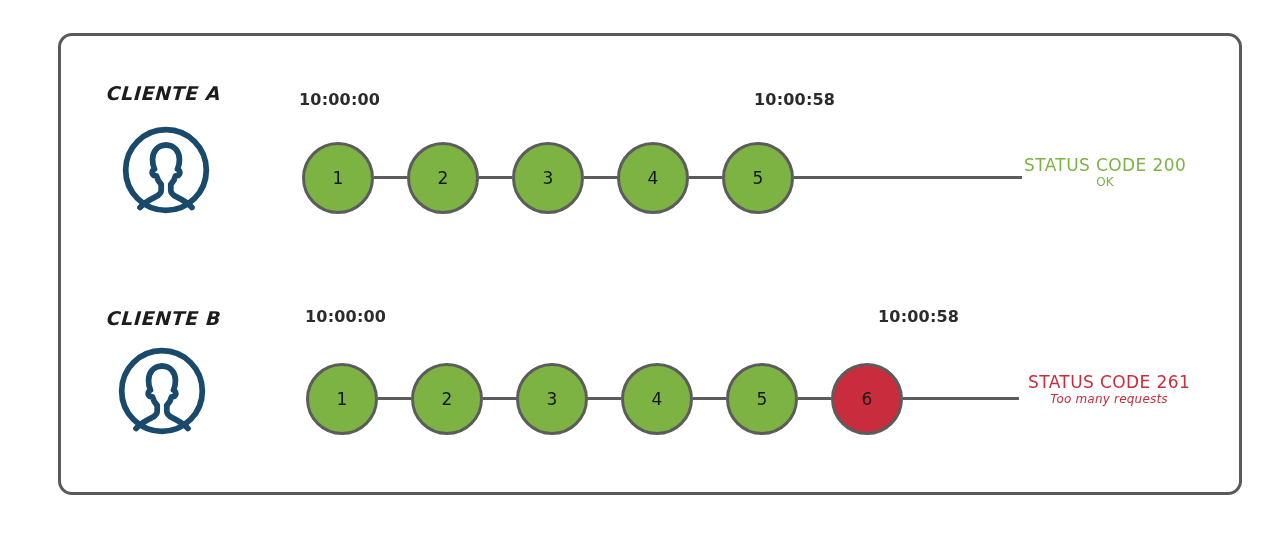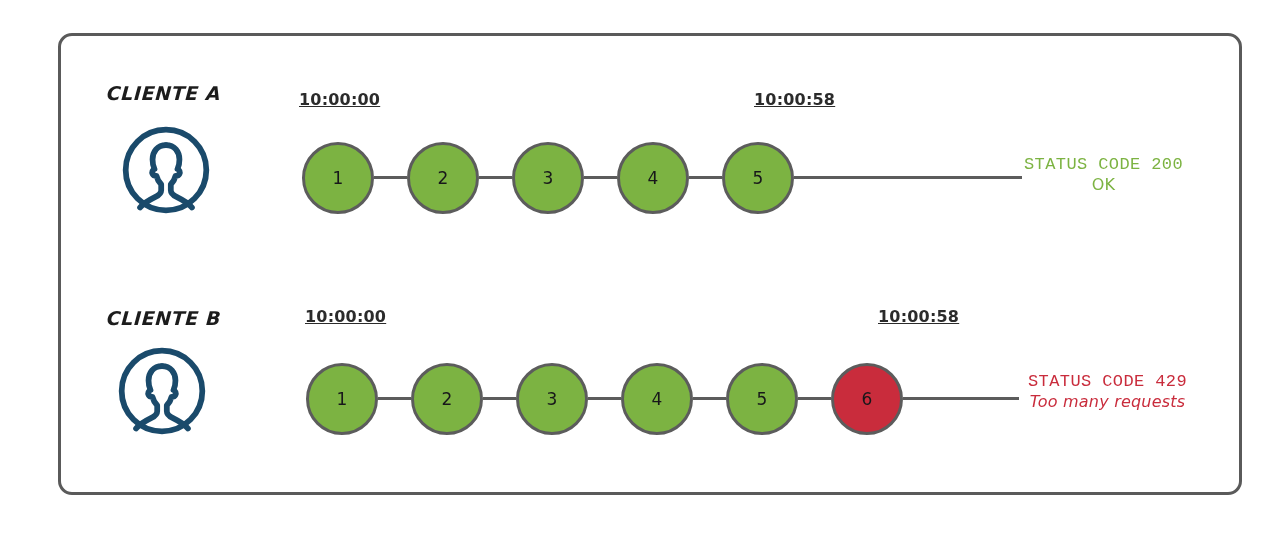--- a/index.html
+++ b/index.html
@@ -70,21 +70,20 @@
   }
 
   
   .timestamp {
     position: absolute;
     font-size: 16px;
     font-weight: bold;
     color: #2b2b2b;
     white-space: nowrap;
     letter-spacing: 0.2px;
-    text-decoration: underline;
   }
   .ts-start-a { left: 299px; top: 20px; }
   .ts-end-a   { left: 754px; top: 20px; }
   .ts-start-b { left: 305px; top: 12px; }
   .ts-end-b   { left: 878px; top: 12px; }
 
   
   .chain {
     position: absolute;
     top: 72px;
@@ -121,24 +120,23 @@
   
   .status {
     position: absolute;
     text-align: center;
     white-space: nowrap;
     line-height: 1.2;
   }
   .status .line1 {
     font-size: 17px;
     letter-spacing: 0.4px;
-    font-family: Liberation Mono, monospace;
   }
   .status .line2 {
-    font-size: 16px;
+    font-size: 12px;
     letter-spacing: 0.2px;
   }
   .status-ok {
     left: 1024px;
     top: 155px;
     color: #7cb342;
   }
   .status-ok .line1 { font-weight: 500; }
   .status-ok .line2 { font-weight: 500; }
 
@@ -256,17 +254,17 @@
       <div class="node ok" style="left:0px;">1</div>
       <div class="node ok" style="left:105px;">2</div>
       <div class="node ok" style="left:210px;">3</div>
       <div class="node ok" style="left:315px;">4</div>
       <div class="node ok" style="left:420px;">5</div>
       <div class="node err" style="left:525px;">6</div>
     </div>
   </div>
 
   <div class="status status-err">
-    <div class="line1">STATUS CODE 429</div>
+    <div class="line1">STATUS CODE 261</div>
     <div class="line2">Too many requests</div>
   </div>
 
 </div>
 
 </body></html>

